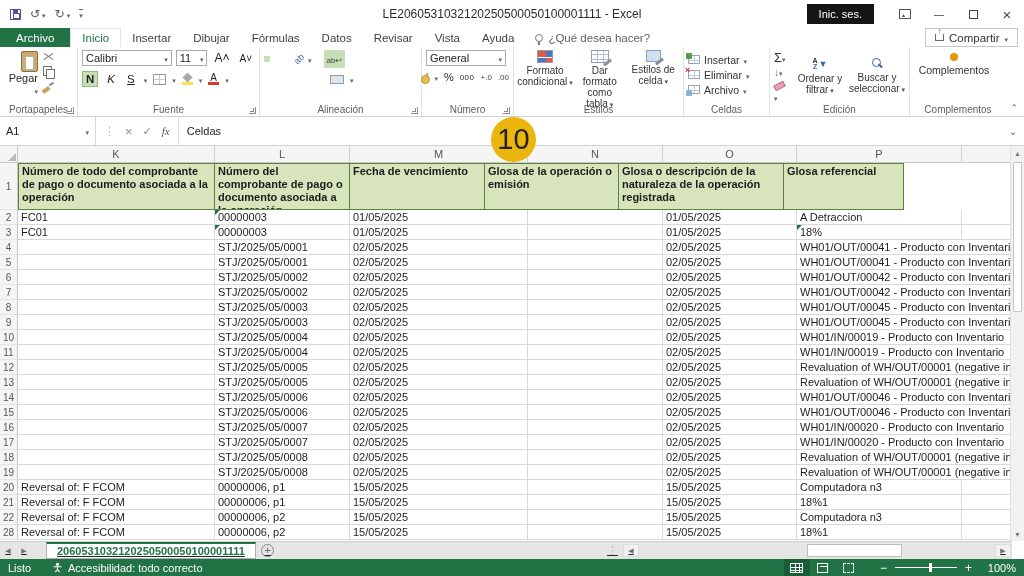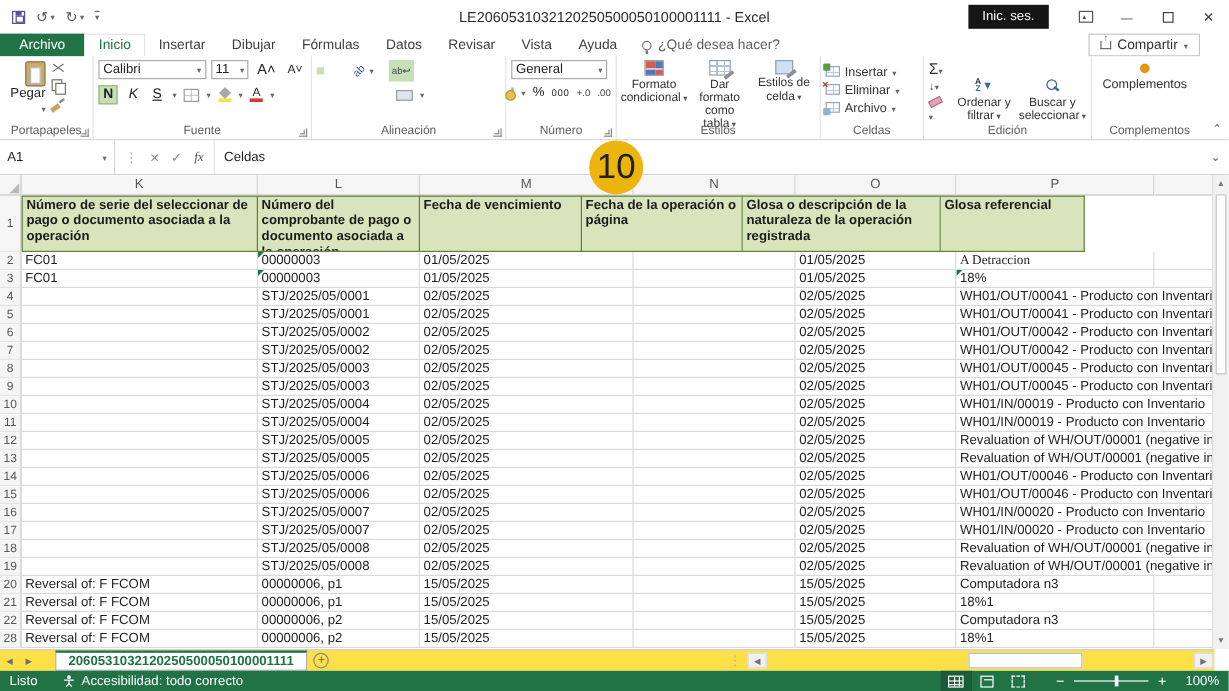--- a/index.html
+++ b/index.html
@@ -30,21 +30,21 @@
   .i-close::after{content:"×";font-size:15px;}
 
   
   .tabrow{position:absolute;top:28px;left:0;right:0;height:19px;display:flex;align-items:stretch;background:#fff;font-size:11.5px;}
   .rtab{padding:2px 11px;color:#3f3f3f;display:flex;align-items:center;cursor:default;white-space:nowrap;}
   .rtab.file{background:#217346;color:#fff;padding:2px 16px;}
   .rtab.active{color:#217346;border:1px solid #e4e4e4;border-bottom:none;background:#fff;font-weight:400;}
   .tellme{display:flex;align-items:center;gap:5px;color:#5f5f5f;margin-left:10px;}
   .bulb-ic{width:8px;height:8px;border:1.3px solid #777;border-radius:50%;position:relative;}
   .bulb-ic::after{content:"";position:absolute;left:1.5px;bottom:-4px;width:2.5px;height:3px;background:#777;}
-  .share{margin-left:auto;margin-right:24px;display:flex;align-items:center;gap:5px;border:1px solid #c6c6c6;padding:1px 9px;color:#333;}
+  .share{margin-left:auto;margin-right:6px;display:flex;align-items:center;gap:5px;border:1px solid #c6c6c6;padding:1px 9px;color:#333;}
   .share-ic{width:9px;height:7px;border:1px solid #5f6f7f;border-top:none;position:relative;}
   .share-ic::after{content:"↑";position:absolute;left:1.5px;top:-7px;font-size:8px;color:#5f6f7f;}
 
   
   .ribbon{position:absolute;top:47px;left:0;right:0;height:70px;background:#fff;border-bottom:1px solid #d2d2d2;display:flex;}
   .rgroup{position:relative;border-right:1px solid #e3e3e3;padding:3px 4px 14px;flex:none;}
   .glabel{position:absolute;bottom:1px;left:0;right:0;text-align:center;font-size:10px;color:#5e5e5e;}
   .launcher{position:absolute;right:3px;bottom:2px;width:7px;height:7px;border-right:1px solid #8a8a8a;border-bottom:1px solid #8a8a8a;}
   .launcher::after{content:"";position:absolute;right:1px;bottom:1px;width:3px;height:3px;border-right:1px solid #8a8a8a;border-bottom:1px solid #8a8a8a;}
   .grow{display:flex;align-items:center;gap:4px;}
@@ -159,21 +159,21 @@
   .tri{position:absolute;left:0;top:0;width:0;height:0;border-top:5px solid #217346;border-right:5px solid transparent;}
 
   
   .vscroll{position:absolute;top:146px;right:0;width:14px;height:395px;background:#f1f1f1;border-left:1px solid #e0e0e0;}
   .varr{height:14px;display:flex;align-items:center;justify-content:center;color:#777;font-size:7px;}
   .vthumb{position:absolute;left:2px;right:2px;top:16px;height:150px;background:#fff;border:1px solid #c3c3c3;border-radius:1px;}
   .varr.dn{position:absolute;bottom:0;left:0;right:0;}
   .i-tu::after{content:"▲";} .i-td::after{content:"▼";} .i-tl::after{content:"◀";} .i-tr::after{content:"▶";}
 
   
-  .tabbar{position:absolute;top:541px;left:0;right:12px;height:18px;background:#fde047;border-top:1px solid #cfcfcf;display:flex;align-items:stretch;font-size:11px;}
+  .tabbar{position:absolute;top:541px;left:0;right:12px;height:18px;background:#e5e5e5;border-top:1px solid #cfcfcf;display:flex;align-items:stretch;font-size:11px;text-decoration:underline;}
   .snav{width:16px;display:flex;align-items:center;justify-content:center;color:#707070;font-size:7px;}
   .sheettab{background:#fff;border:1px solid #aeaeae;border-top:2px solid #217346;color:#217346;font-weight:bold;display:flex;align-items:center;padding:0 10px;margin-left:14px;}
   .newsheet{width:24px;display:flex;align-items:center;justify-content:center;}
   .plus-circle{width:13px;height:13px;border-radius:50%;border:1px solid #8a8a8a;color:#6a6a6a;font-size:11px;line-height:11px;text-align:center;}
   .splitter{margin-left:auto;display:flex;align-items:center;color:#9a9a9a;padding:0 4px;}
   .hbtn{width:16px;display:flex;align-items:center;justify-content:center;color:#707070;font-size:7px;background:#f1f1f1;border:1px solid #dcdcdc;margin:2px 1px;}
   .htrack{width:350px;position:relative;margin:2px 2px;}
   .hthumb{position:absolute;left:165px;top:0;bottom:0;width:95px;background:#fff;border:1px solid #bdbdbd;}
 
   
@@ -386,21 +386,21 @@
         </div>
       <div class="cellrow">
           <span class="cells-ic fmt"></span>
           <span>Archivo</span>
           <span class="i-caret"></span>
         </div>
       <span class="glabel">Celdas</span>
     </div>
 
     <div class="rgroup" style="width:140px">
-      <div class="grow" style="align-items:flex-end">
+      <div class="grow" style="align-items:center">
         <div class="edit-left">
           <span><span class="i-sum"></span><span class="i-caret"></span></span>
           <span><span class="i-darr"></span><span class="i-caret"></span></span>
           <span><span class="eraser-ic" style="display:inline-block"></span><span class="i-caret"></span></span>
         </div>
         <div class="editbtn">
           <span class="sorticon">
               <span class="az"></span>
               <span class="funnel"></span>
             </span>
@@ -449,35 +449,35 @@
         <div class="colh" style="width: 135px;">L</div>
         <div class="colh" style="width: 178px;">M</div>
         <div class="colh" style="width: 135px;">N</div>
         <div class="colh" style="width: 134px;">O</div>
         <div class="colh" style="width: 165px;">P</div>
         <div class="colh" style="width: 120px;">Q</div>
       </div>
     <div>
         <div class="row hrow">
           <div class="rnum">1</div>
-          <div class="hcell first" style="width: 197px;">Número de serie del seleccionar de pago o documento asociada a la operación</div>
+          <div class="hcell first" style="width: 197px;">Número de todo del comprobante de pago o documento asociada a la operación</div>
           <div class="hcell" style="width: 135px;">Número del comprobante de pago o documento asociada a la operación</div>
           <div class="hcell" style="width: 135px;">Fecha de vencimiento</div>
-          <div class="hcell" style="width: 134px;">Fecha de la operación o página</div>
+          <div class="hcell" style="width: 134px;">Glosa de la operación o emisión</div>
           <div class="hcell" style="width: 165px;">Glosa o descripción de la naturaleza de la operación registrada</div>
           <div class="hcell nowrap" style="width: 120px;">Glosa referencial</div>
         </div>
         <div class="row">
           <div class="rnum">2</div>
           <div class="cell" style="width: 197px;">FC01</div>
           <div class="cell" style="width: 135px;">00000003<span class="tri"></span></div>
           <div class="cell" style="width: 178px;">01/05/2025</div>
           <div class="cell" style="width: 135px;"></div>
           <div class="cell" style="width: 134px;">01/05/2025</div>
-          <div class="cell" style="width: 165px; font-family: Liberation Serif, serif;">A Detraccion</div>
+          <div class="cell" style="width: 165px;">A Detraccion</div>
           <div class="cell" style="width: 120px;"></div>
         </div>
         <div class="row">
           <div class="rnum">3</div>
           <div class="cell" style="width: 197px;">FC01</div>
           <div class="cell" style="width: 135px;">00000003<span class="tri"></span></div>
           <div class="cell" style="width: 178px;">01/05/2025</div>
           <div class="cell" style="width: 135px;"></div>
           <div class="cell" style="width: 134px;">01/05/2025</div>
           <div class="cell" style="width: 165px;">18%<span class="tri"></span></div>

